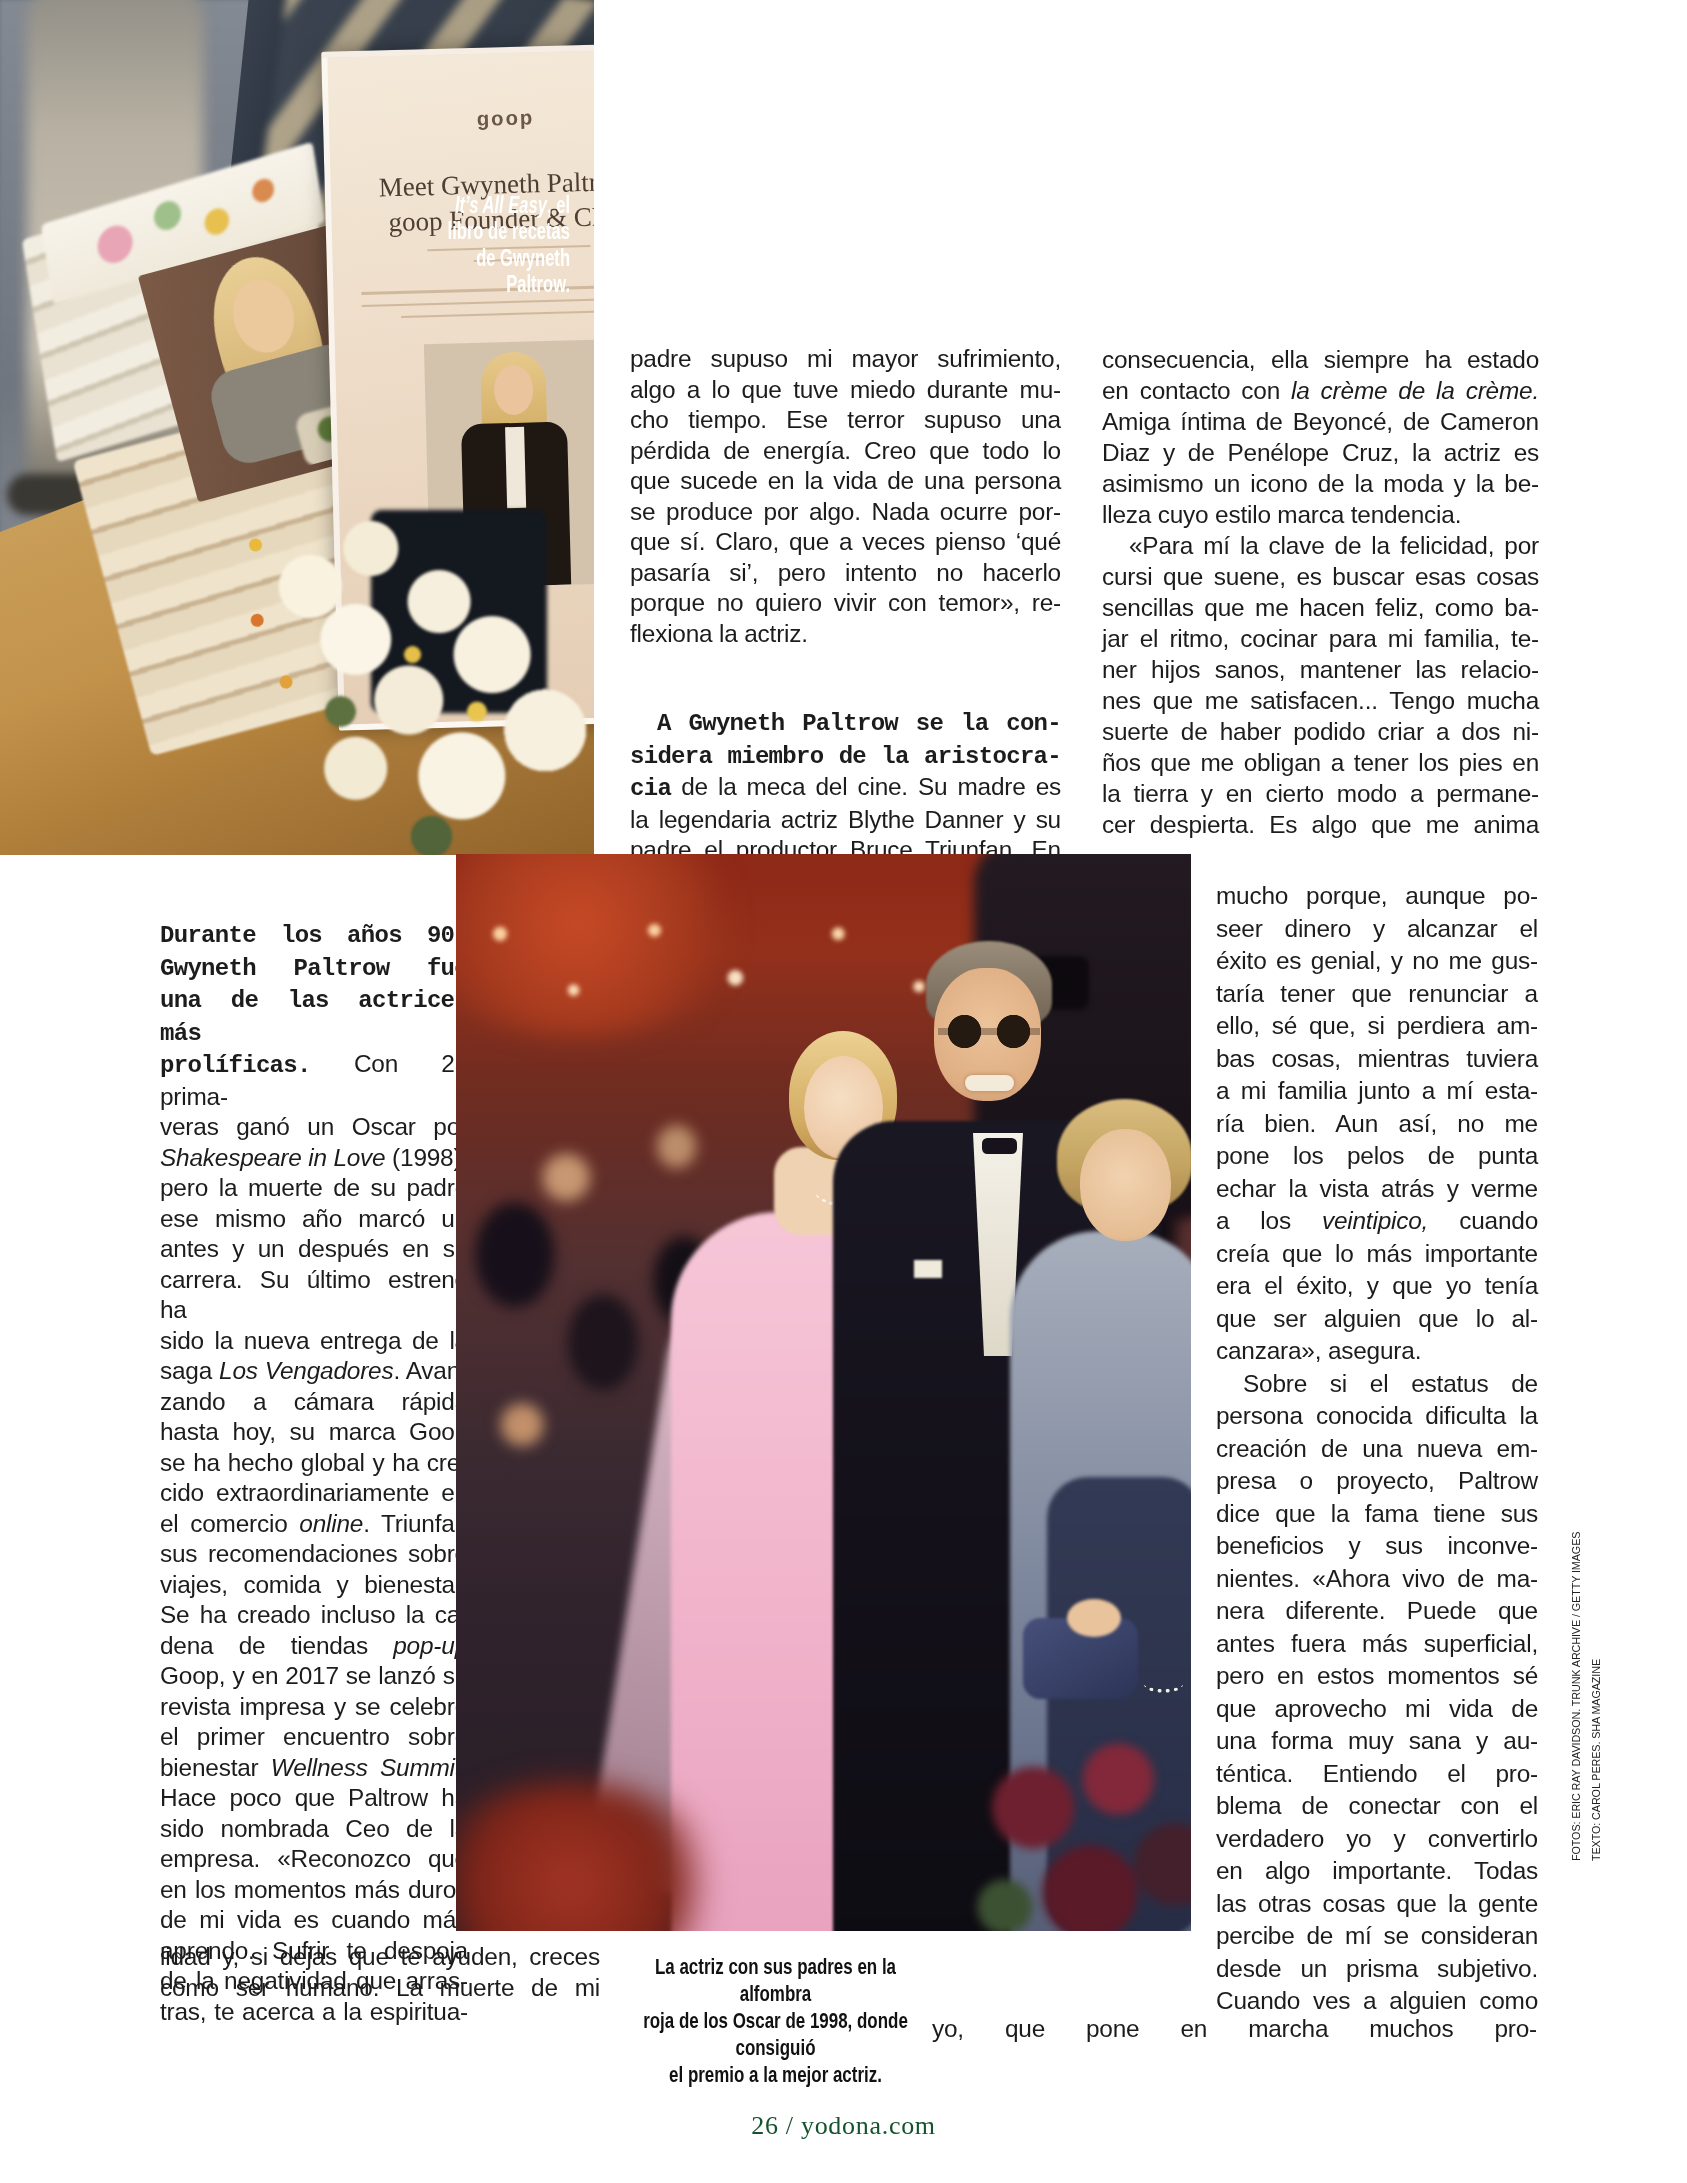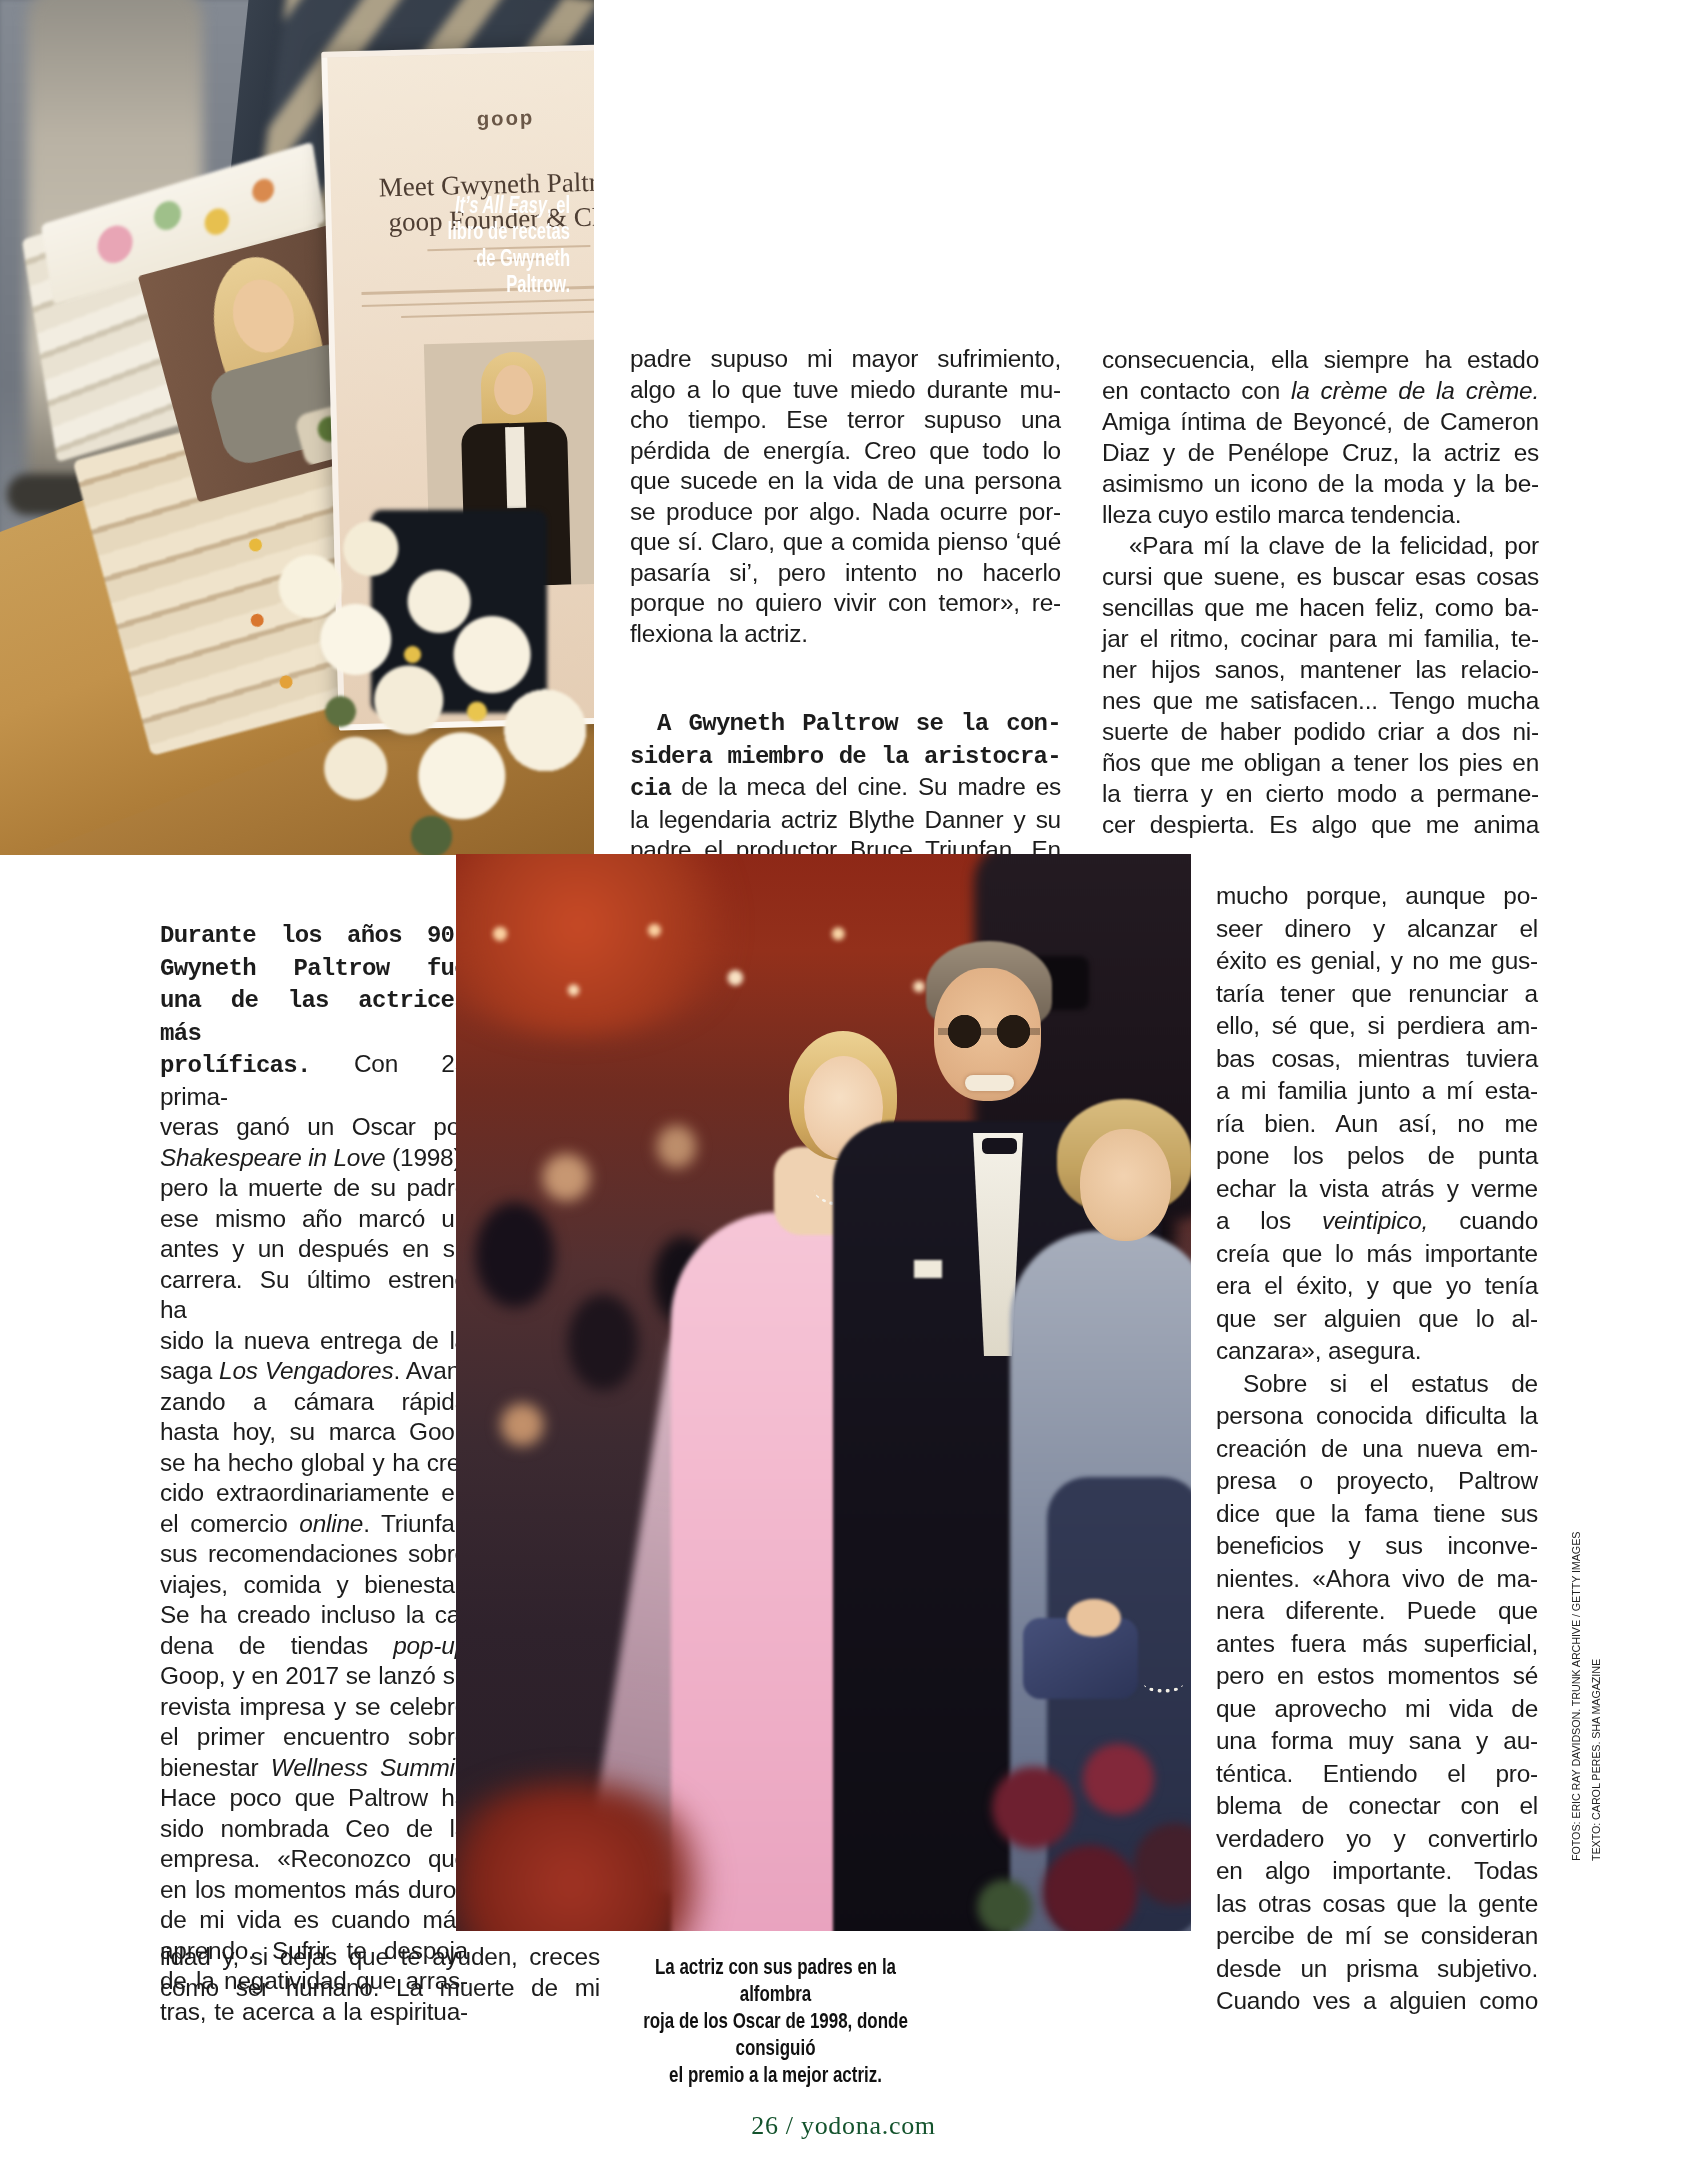--- a/index.html
+++ b/index.html
@@ -322,21 +322,21 @@
       <div class="line j">lidad y, si dejas que te ayuden, creces</div>
       <div class="line j">como ser humano. La muerte de mi</div>
     </section>
   <section class="col" id="col-middle" style="left:630px;top:312px;width:431px;">
       <div class="line j">padre supuso mi mayor sufrimiento,</div>
       <div class="line j">algo a lo que tuve miedo durante mu-</div>
       <div class="line j">cho tiempo. Ese terror supuso una</div>
       <div class="line j">pérdida de energía. Creo que todo lo</div>
       <div class="line j">que sucede en la vida de una persona</div>
       <div class="line j">se produce por algo. Nada ocurre por-</div>
-      <div class="line j">que sí. Claro, que a comida pienso ‘qué</div>
+      <div class="line j">que sí. Claro, que a veces pienso ‘qué</div>
       <div class="line j">pasaría si’, pero intento no hacerlo</div>
       <div class="line j">porque no quiero vivir con temor», re-</div>
       <div class="line">flexiona la actriz.</div>
       <div style="height: 58px;"></div>
       <div class="line j ind"><span class="bs">A Gwyneth Paltrow se la con-</span></div>
       <div class="line j"><span class="bs">sidera miembro de la aristocra-</span></div>
       <div class="line j"><span class="bs">cia</span><span> de la meca del cine. Su madre es</span></div>
       <div class="line j">la legendaria actriz Blythe Danner y su</div>
       <div class="line j">padre el productor Bruce Triunfan. En</div>
     </section>
@@ -389,20 +389,21 @@
       <div class="line j">téntica. Entiendo el pro-</div>
       <div class="line j">blema de conectar con el</div>
       <div class="line j">verdadero yo y convertirlo</div>
       <div class="line j">en algo importante. Todas</div>
       <div class="line j">las otras cosas que la gente</div>
       <div class="line j">percibe de mí se consideran</div>
       <div class="line j">desde un prisma subjetivo.</div>
       <div class="line j">Cuando ves a alguien como</div>
     </section>
   <section class="col lh46" id="col-right-c" style="left:932px;top:1981px;width:605px;">
+      <div class="line j">yo, que pone en marcha muchos pro-</div>
     </section>
 
   <figure id="oscar-photo">
     <div class="op-bg"></div>
     <div class="op-tent"></div>
     <div class="op-lights"></div>
     <div class="op-crowd"></div>
     <div class="op-photog"></div>
     <div class="op-camera"></div>
 

